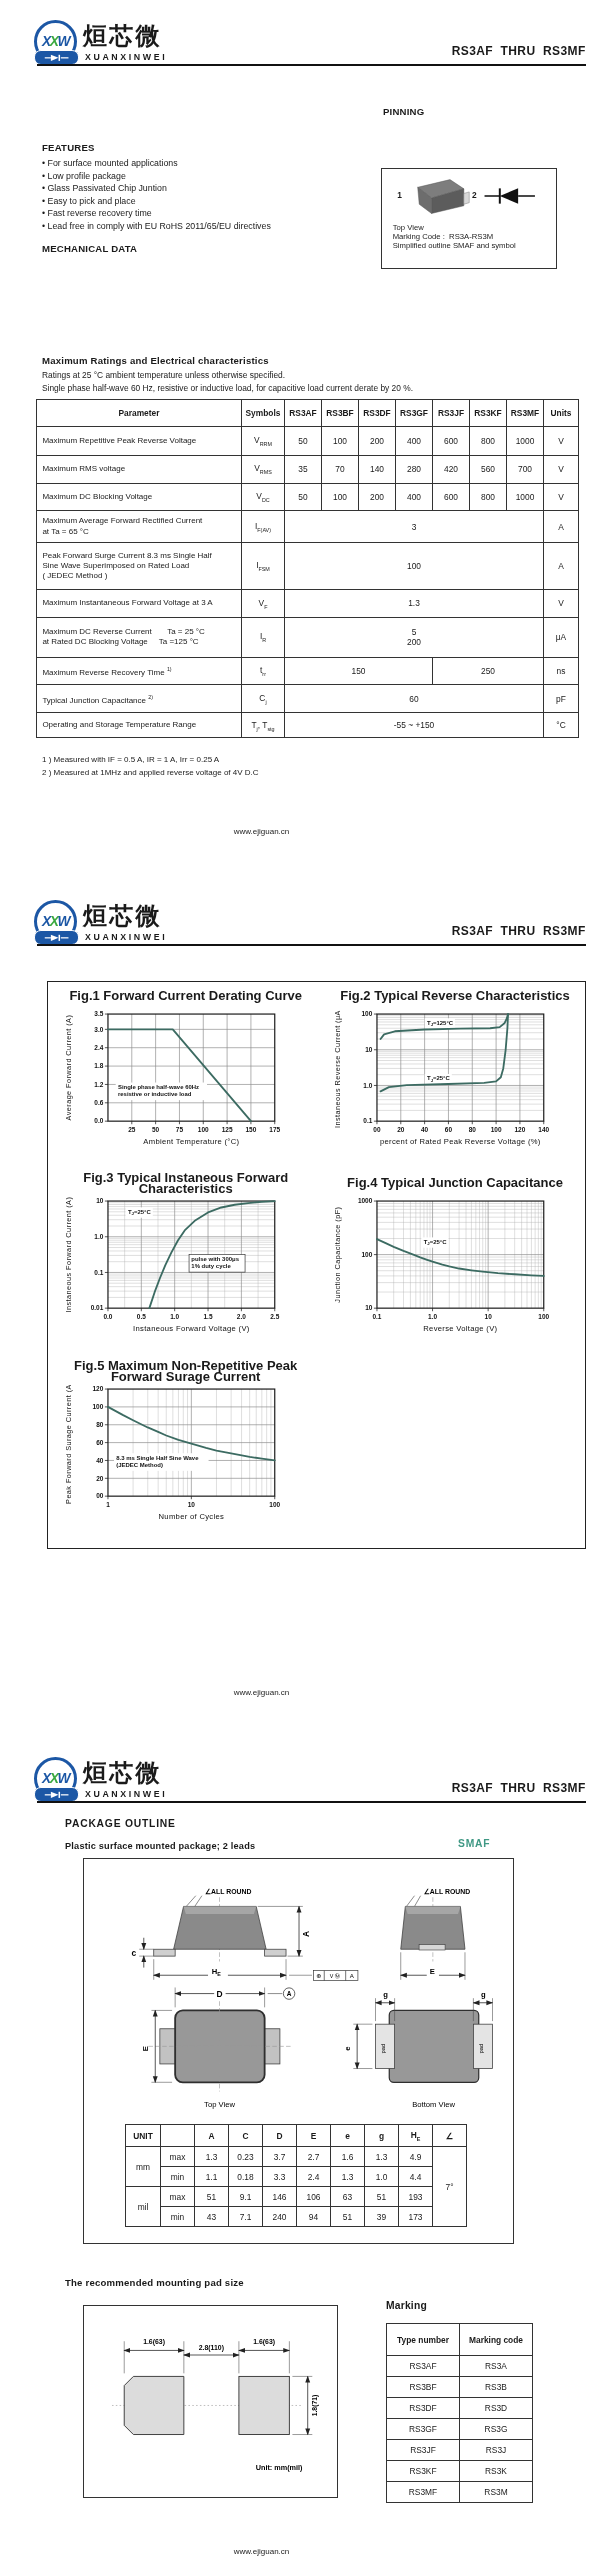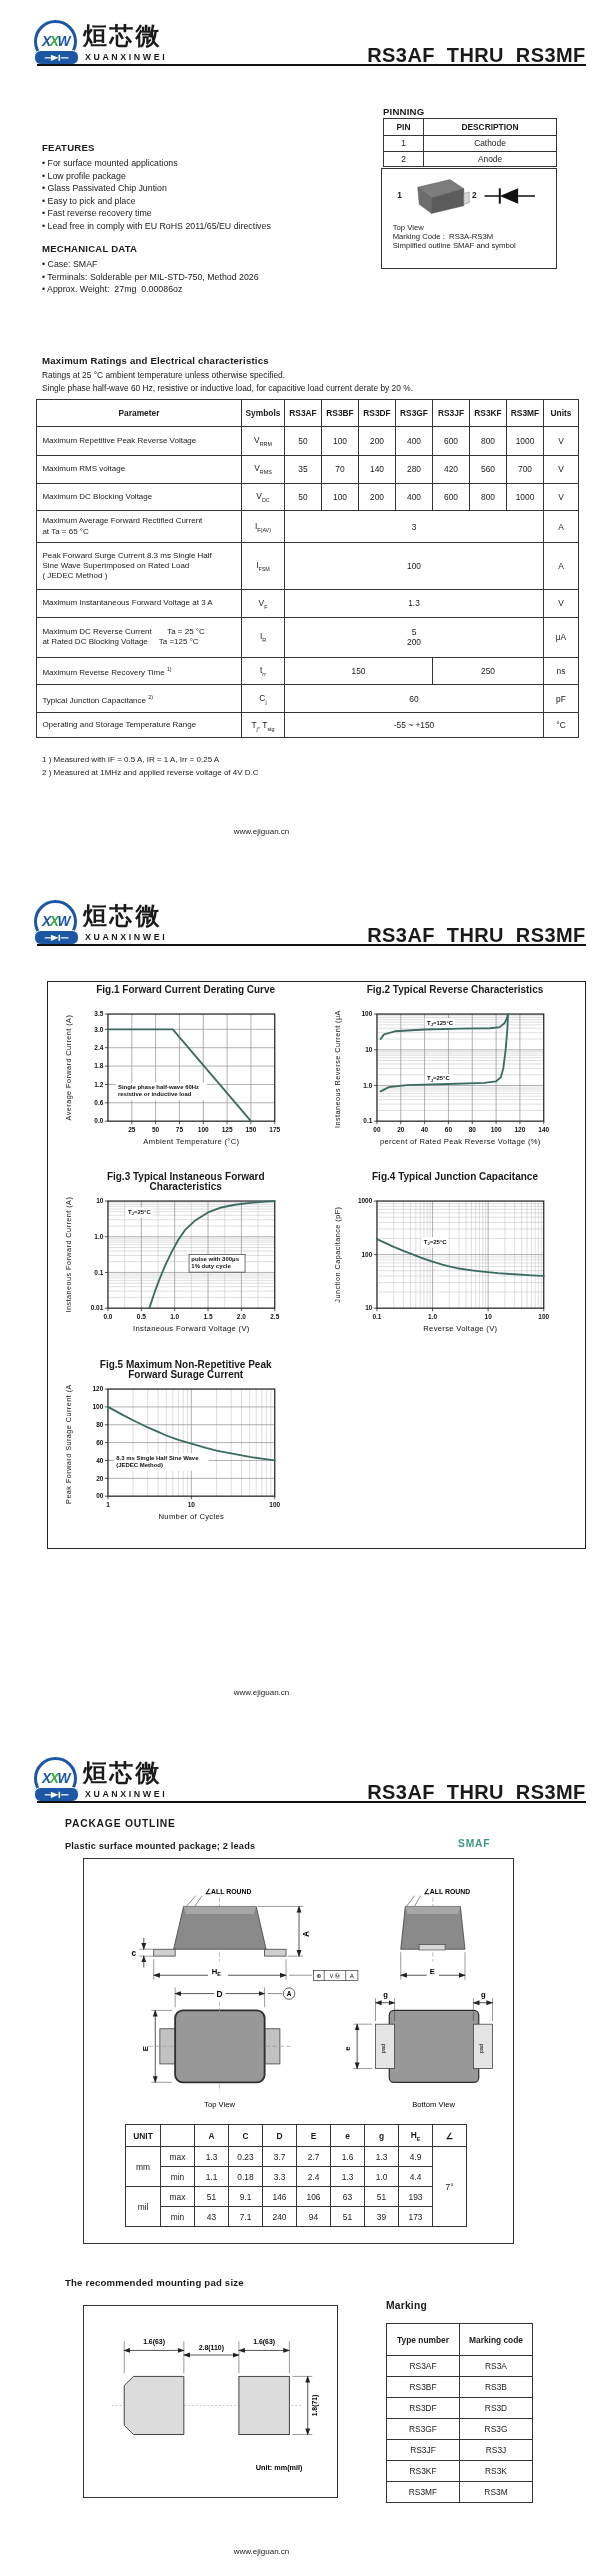--- a/index.html
+++ b/index.html
@@ -7,21 +7,21 @@
   body{width:607px;height:2576px;position:relative;background:#ffffff;
        font-family:"Liberation Sans",sans-serif;color:#1a1a1a;overflow:hidden;}
   .page{position:absolute;left:0;width:607px;}
   #page1{top:0;height:880px;}
   #page2{top:880px;height:857px;}
   #page3{top:1737px;height:839px;}
 
   
   .hdr{position:absolute;top:0;left:0;width:607px;height:73px;}
   .hdr-rule{position:absolute;top:64px;left:37px;width:549px;height:2.3px;background:#111;}
-  .hdr-title{position:absolute;right:21.4px;top:44px;font-size:20px;font-weight:bold;
+  .hdr-title{position:absolute;right:21.4px;top:44px;font-size:12px;font-weight:bold;
              letter-spacing:0.4px;white-space:pre;}
   .logo{position:absolute;left:34px;top:18.4px;width:176px;height:51px;}
   .logo-circle{position:absolute;left:0;top:1.5px;width:37px;height:37px;border-radius:50%;
                border:3.8px solid var(--blue);background:#fff;display:flex;align-items:center;
                justify-content:center;font-weight:bold;font-style:italic;font-size:13.8px;
                letter-spacing:-1.5px;color:var(--blue);}
   .logo-circle .g{color:var(--green);}
   .logo-band{position:absolute;left:0;top:32px;width:43px;height:12.2px;background:var(--blue);
              border:1.5px solid #fff;border-radius:6.9px;display:flex;align-items:center;justify-content:center;}
   .logo-cn{position:absolute;left:49px;top:1.5px;font-size:24px;font-weight:bold;letter-spacing:2.3px;white-space:nowrap;}
@@ -56,22 +56,22 @@
   .rtable th{font-size:8.4px;font-weight:bold;}
   .rtable .pcell{text-align:left;padding-left:5.4px;font-size:8px;}
   .rtable .pcell div{white-space:pre-wrap;line-height:10.3px;}
   .rtable sub{font-size:5.4px;}
   .rtable sup{font-size:5.4px;}
   .notes{position:absolute;left:42px;top:753px;font-size:8px;line-height:13px;}
 
   
   #figbox{position:absolute;left:47px;top:101px;width:537px;height:566px;border:1.5px solid #222;}
   .figure{position:absolute;width:254px;}
-  .fig-title{min-height:23px;display:flex;flex-direction:column;justify-content:flex-start;
-             text-align:center;font-size:10px;font-weight:bold;line-height:10.3px;margin-bottom:1.5px;}
+  .fig-title{min-height:23px;display:flex;flex-direction:column;justify-content:center;
+             text-align:center;font-size:13px;font-weight:bold;line-height:10.3px;margin-bottom:1.5px;}
   .f1{left:10.7px;top:3.1px;} .f2{left:280px;top:3.1px;}
   .f3{left:10.7px;top:190px;} .f4{left:280px;top:190px;}
   .f5{left:10.7px;top:378px;}
 
   
   #outline-box{position:absolute;left:83px;top:121px;width:429px;height:384px;border:1.1px solid #333;}
   #dim-table{position:absolute;left:41px;top:265px;}
   .smaf{position:absolute;left:458px;top:101px;font-size:10.3px;font-weight:bold;color:var(--teal);letter-spacing:0.8px;}
   #pad-box{position:absolute;left:83px;top:568px;width:253px;height:191px;border:1.1px solid #333;text-align:center;}
   #marking-table{position:absolute;left:386px;top:586px;}
@@ -107,51 +107,22 @@
   <div class="sec-h" style="left:42px;top:142px;">FEATURES</div>
   <div class="blist" style="left:42px;top:157px;">
       <div>• For surface mounted applications</div>
       <div>• Low profile package</div>
       <div>• Glass Passivated Chip Juntion</div>
       <div>• Easy to pick and place</div>
       <div>• Fast reverse recovery time</div>
       <div>• Lead free in comply with EU RoHS 2011/65/EU directives</div>
     </div>
   <div class="sec-h" style="left:42px;top:243px;">MECHANICAL DATA</div>
-  <div class="blist" style="left:42px;top:258px;">
-      <div>• Case: SMAF</div>
-      <div>• Terminals: Solderable per MIL-STD-750, Method 2026</div>
-      <div>• Approx. Weight:  27mg  0.00086oz</div>
-    </div>
 
   <div class="sec-h" style="left:383px;top:106px;">PINNING</div>
-  <div id="pinning-table">
-      <table class="dtable">
-        <colgroup>
-          <col style="width:40px">
-          <col style="width:133px">
-        </colgroup>
-        <thead>
-          <tr>
-            <th style="height:16px">PIN</th>
-            <th style="height:16px">DESCRIPTION</th>
-          </tr>
-        </thead>
-        <tbody>
-          <tr>
-            <td style="height:14.5px">1</td>
-            <td style="height:14.5px">Cathode</td>
-          </tr>
-          <tr>
-            <td style="height:14.5px">2</td>
-            <td style="height:14.5px">Anode</td>
-          </tr>
-        </tbody>
-      </table>
-    </div>
 
   <div id="pkg-box">
     <span class="pin-num" style="left:15.3px;top:21.4px;">1</span>
     <svg style="position:absolute;left:27.6px;top:6.1px;" width="60" height="40" viewBox="0 0 78 52">
       <polygon points="10,16 52,6 70,18 28,30" fill="#7d7d7d" stroke="#555" stroke-width="0.6"></polygon>
       <polygon points="28,30 70,18 70,40 28,50" fill="#5c5c5c" stroke="#555" stroke-width="0.6"></polygon>
       <polygon points="10,16 28,30 28,50 12,38" fill="#6d6d6d" stroke="#555" stroke-width="0.6"></polygon>
       <polygon points="70,24 77,22 77,36 70,38" fill="#d8d8d8" stroke="#777" stroke-width="0.6"></polygon>
     </svg>
     <span class="pin-num" style="left:90px;top:21.4px;">2</span>

